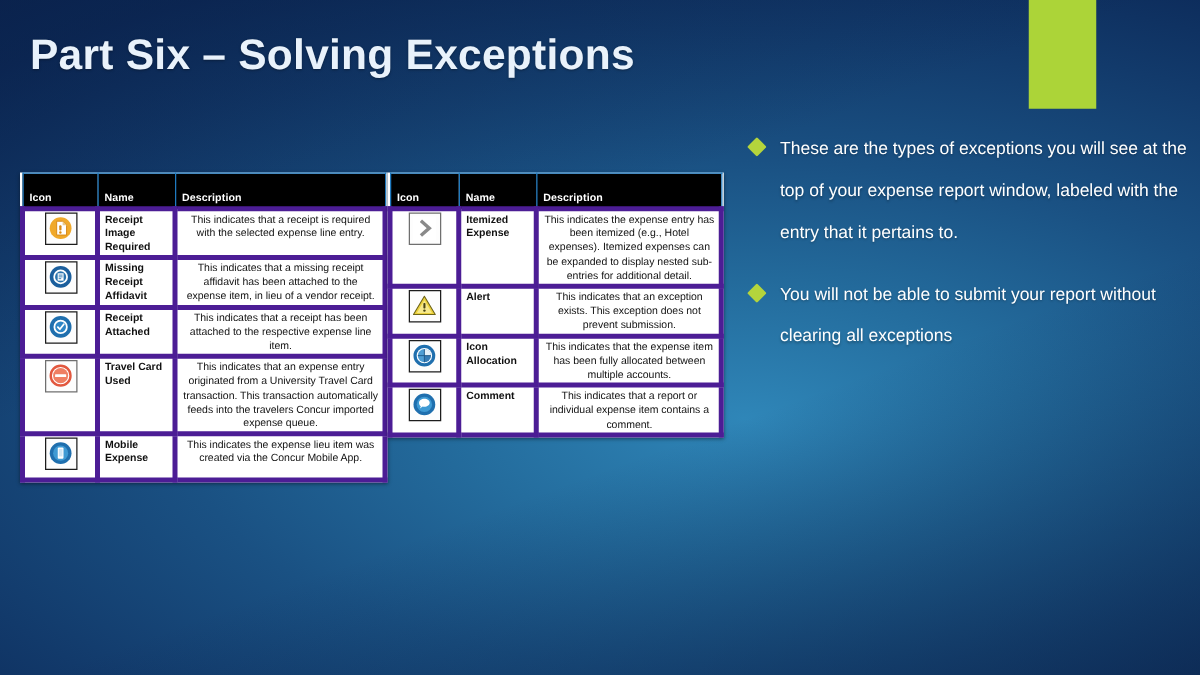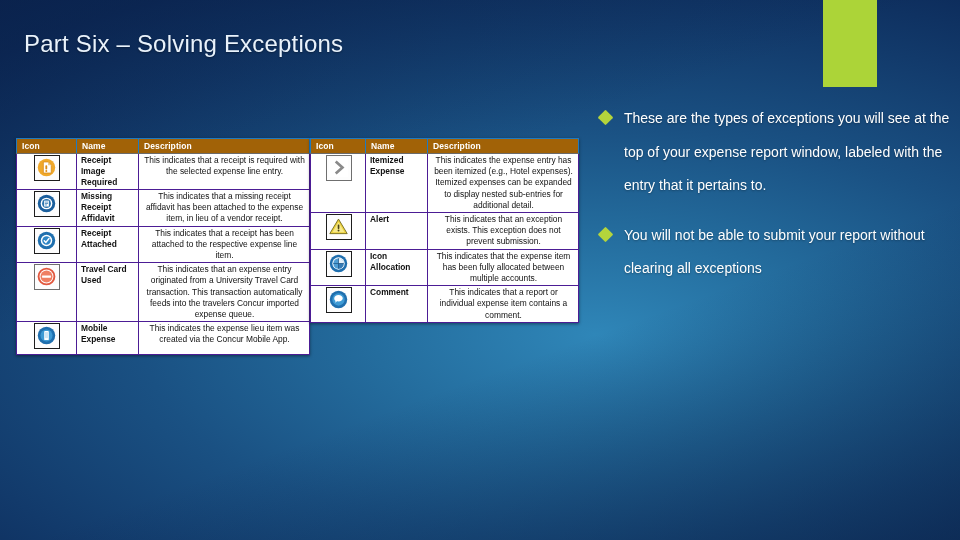--- a/index.html
+++ b/index.html
@@ -20,21 +20,21 @@
 
   
   .accent-bar{
     position:absolute;left:823px;top:0;width:54px;height:87px;
     background:#acd438;z-index:4;
   }
 
   
   .title{
     position:absolute;left:24px;top:24px;width:700px;
-    color:#e9f2fb;font-size:24px;line-height:40px;font-weight:400;
+    color:#e9f2fb;font-size:34px;line-height:40px;font-weight:700;
     letter-spacing:.2px;z-index:5;
     text-shadow:0 1px 2px rgba(0,0,0,.35);
   }
 
   
   .bullets{
     position:absolute;left:598px;top:102px;width:352px;z-index:5;
   }
   .bullet{
     position:relative;padding-left:26px;margin-bottom:16px;
@@ -52,29 +52,29 @@
   #tbl-left{left:16px;top:138px;width:294px;}
   #tbl-right{left:310px;top:138px;width:269px;}
 
   table.icontbl{
     border-collapse:collapse;width:100%;
     background:#ffffff;
     table-layout:fixed;
     box-shadow:0 1px 3px rgba(0,0,0,.45);
   }
   table.icontbl th,table.icontbl td{
-    border:1px solid #4c1d95;
+    border:4px solid #4c1d95;
     vertical-align:top;
     padding:1px 3px 1px 4px;
   }
   table.icontbl thead th{
-    background:#a16207;color:#ffffff;
+    background:#000000;color:#ffffff;
     font-size:8.5px;font-weight:bold;
     text-align:left;
-    padding:2px 4px 2px 5px;
+    padding:14px 4px 2px 5px;
     border:1px solid #1f7ac0;
     border-bottom:1px solid #6a6a6a;
     letter-spacing:.1px;
   }
   td.c-icon{text-align:center;vertical-align:middle;padding:3px 2px;}
   td.c-name{font-size:8.4px;font-weight:bold;color:#111;line-height:11px;padding-top:3px;}
   td.c-desc{font-size:8.4px;color:#111;line-height:11.2px;padding-top:3px;padding-right:4px;text-align:center;}
 
   
   #tbl-left col.w-icon{width:60px;}

